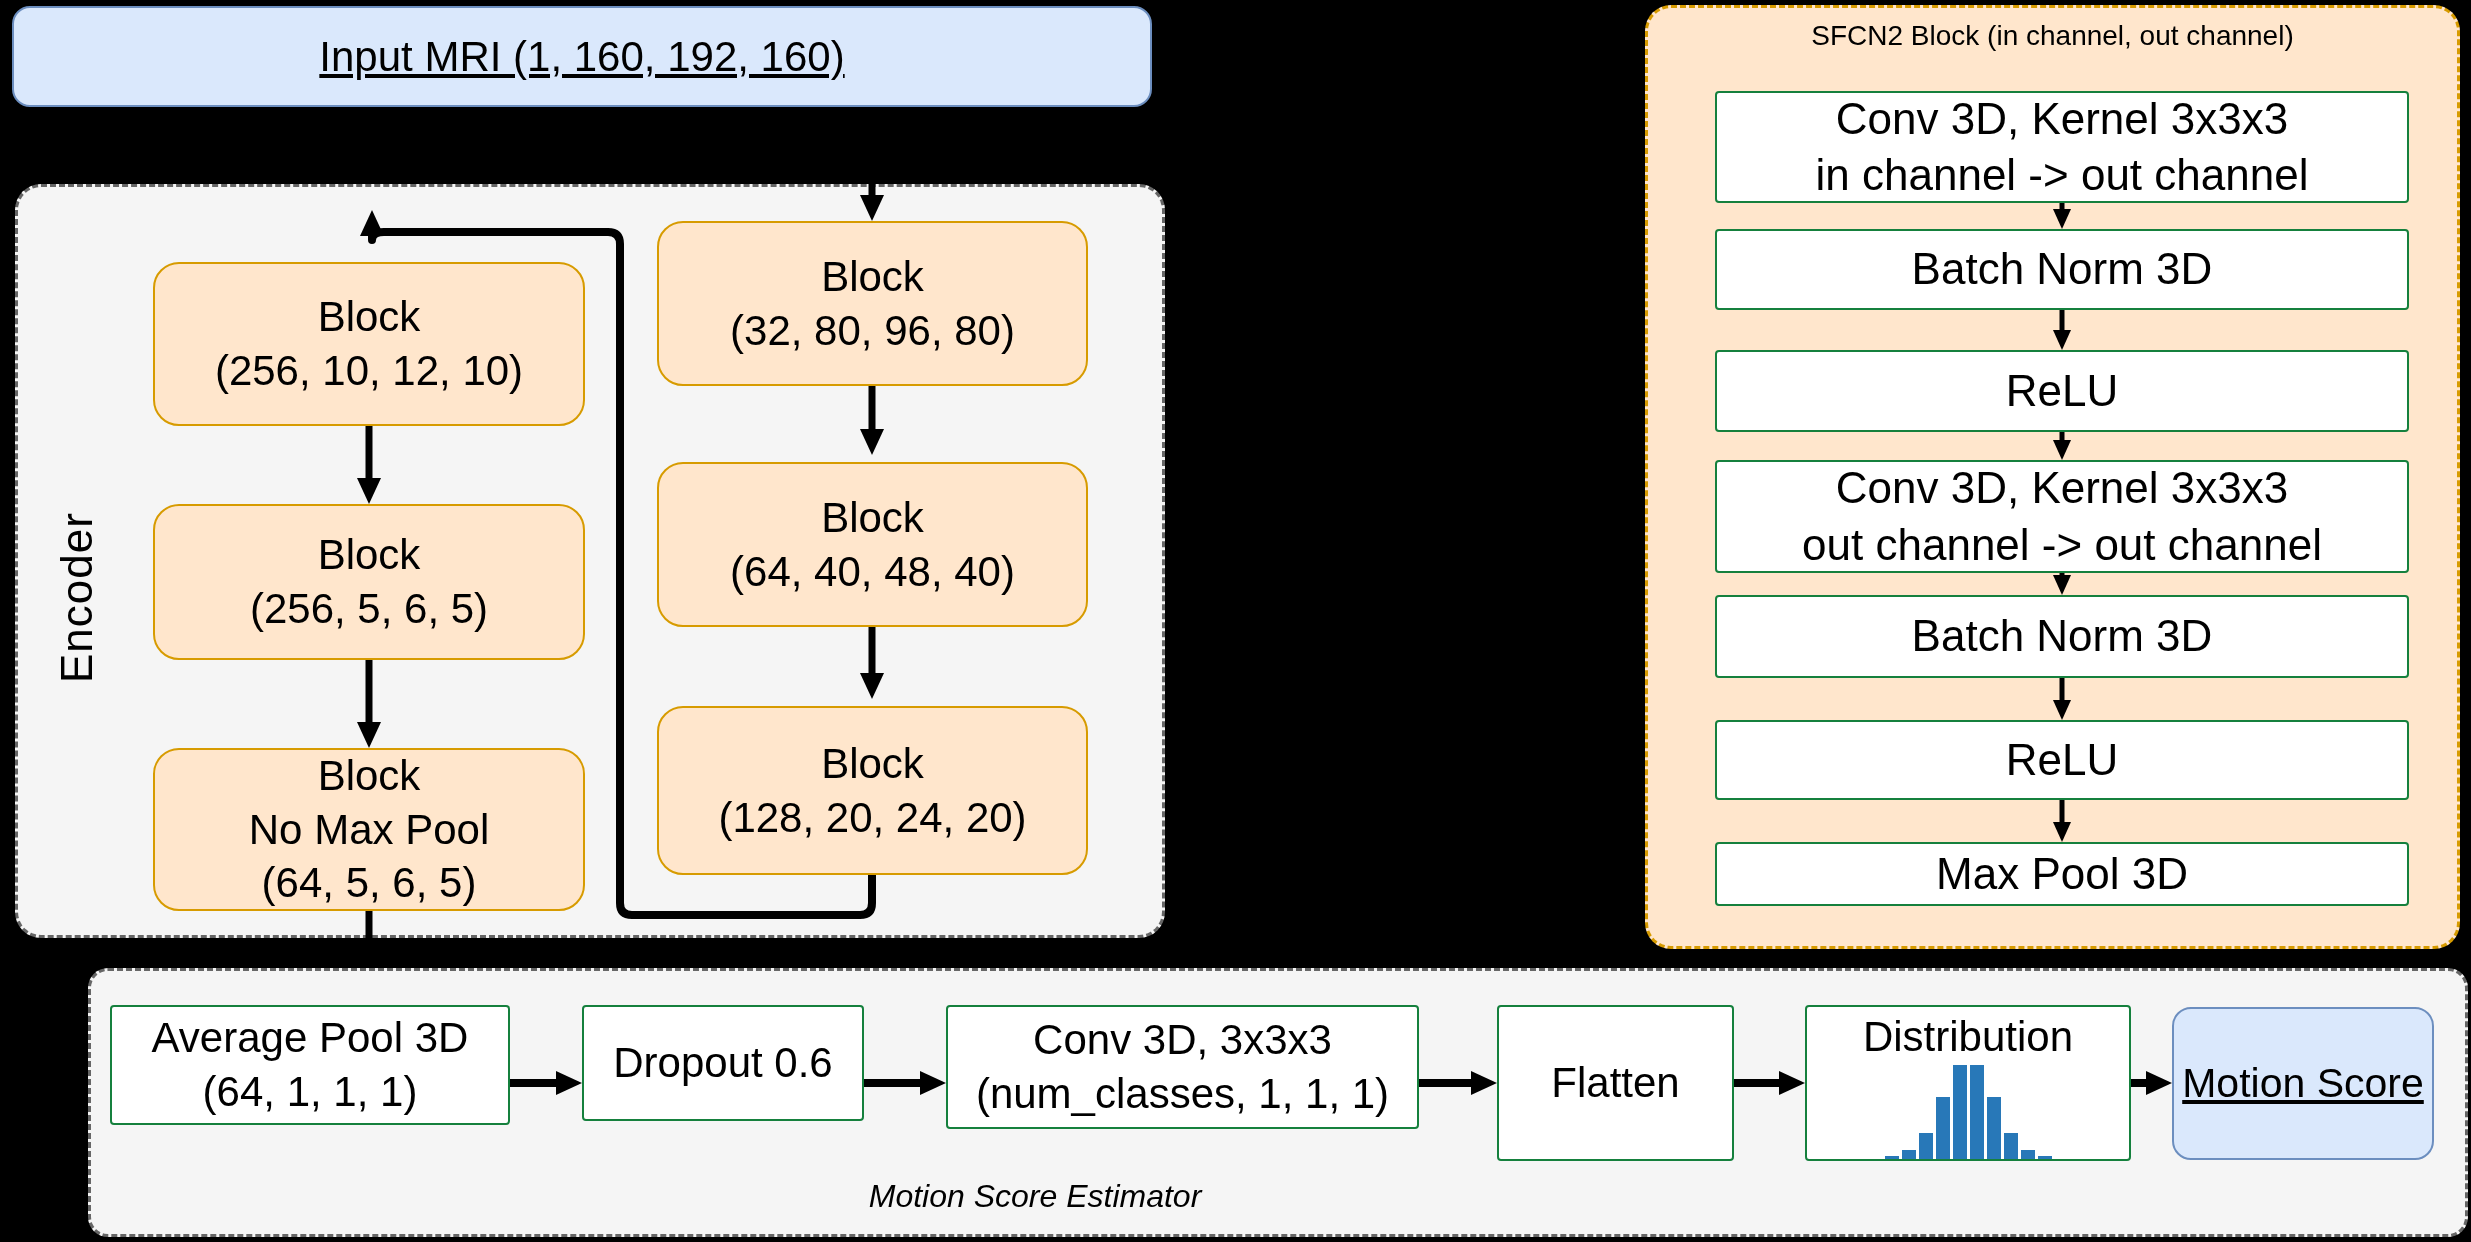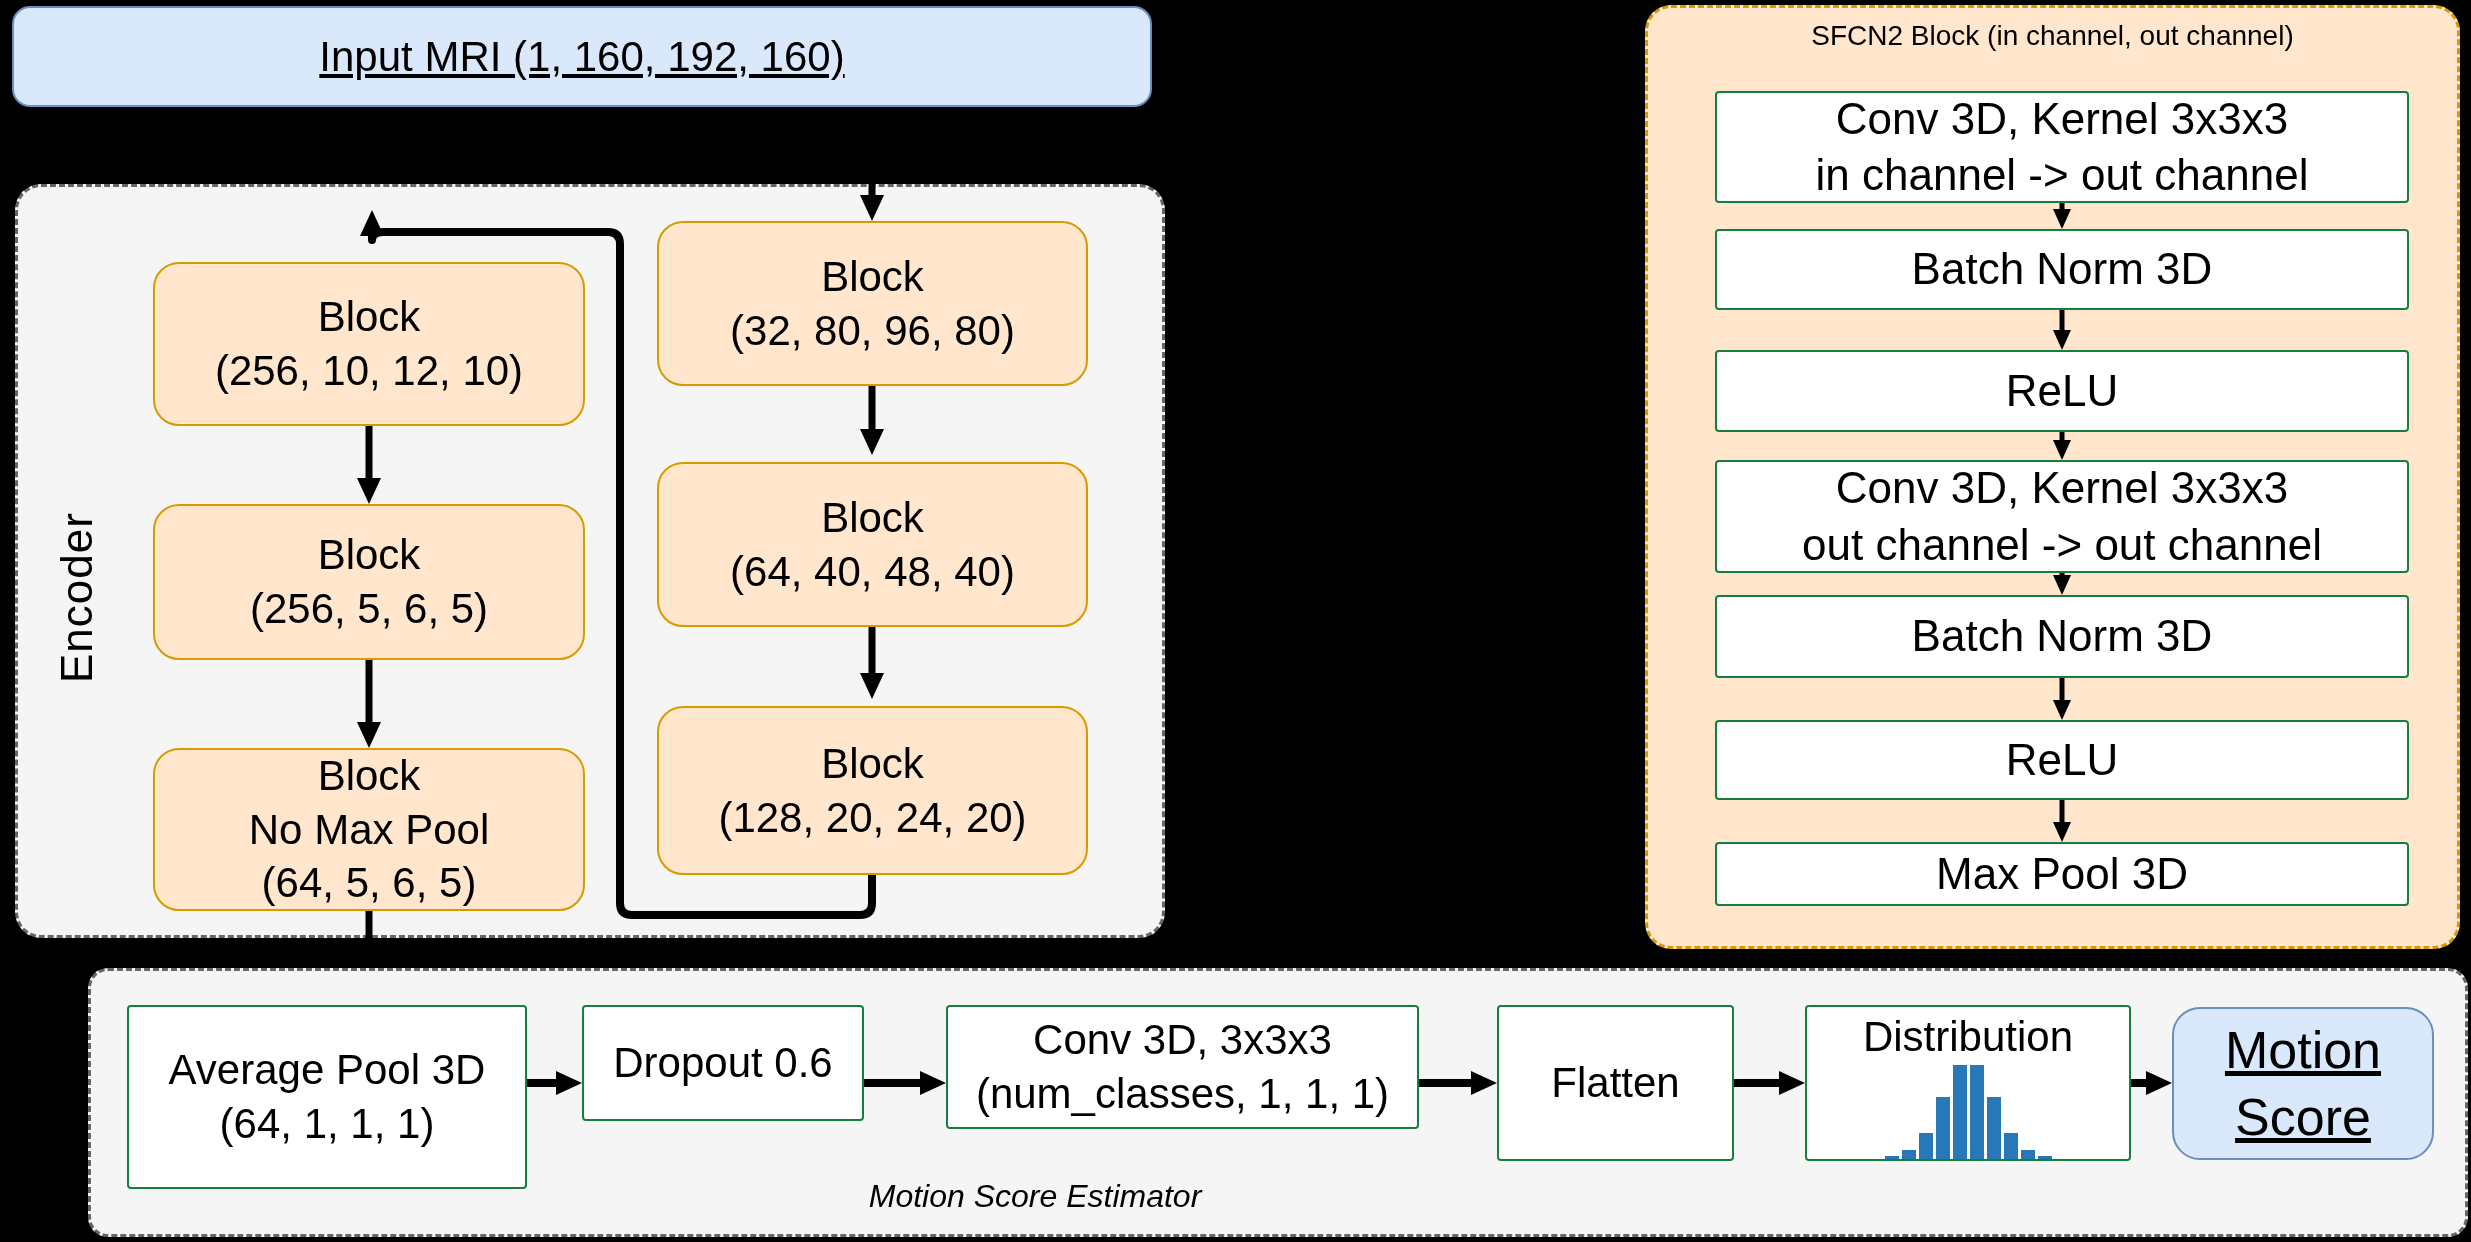--- a/index.html
+++ b/index.html
@@ -141,25 +141,25 @@
 <div class="node white-node" style="left:1715px;top:91px;width:694px;height:112px;font-size:44px;">Conv 3D, Kernel 3x3x3
 in channel -&gt; out channel</div>
 <div class="node white-node" style="left:1715px;top:229px;width:694px;height:81px;font-size:44px;">Batch Norm 3D</div>
 <div class="node white-node" style="left:1715px;top:350px;width:694px;height:82px;font-size:44px;">ReLU</div>
 <div class="node white-node" style="left:1715px;top:460px;width:694px;height:113px;font-size:44px;">Conv 3D, Kernel 3x3x3
 out channel -&gt; out channel</div>
 <div class="node white-node" style="left:1715px;top:595px;width:694px;height:83px;font-size:44px;">Batch Norm 3D</div>
 <div class="node white-node" style="left:1715px;top:720px;width:694px;height:80px;font-size:44px;">ReLU</div>
 <div class="node white-node" style="left:1715px;top:842px;width:694px;height:64px;font-size:44px;">Max Pool 3D</div>
 
-<div class="node white-node" style="left:127px;top:1005px;width:400px;height:184px;">Average Pool 3D
+<div class="node white-node" style="left:110px;top:1005px;width:400px;height:120px;">Average Pool 3D
 (64, 1, 1, 1)</div>
 <div class="node white-node" style="left:582px;top:1005px;width:282px;height:116px;">Dropout 0.6</div>
 <div class="node white-node" style="left:946px;top:1005px;width:473px;height:124px;">Conv 3D, 3x3x3
 (num_classes, 1, 1, 1)</div>
 <div class="node white-node" style="left:1497px;top:1005px;width:237px;height:156px;">Flatten</div>
 
 <div class="node white-node dist-node" style="left:1805px;top:1005px;width:326px;height:156px;">
   <div class="dist-label">Distribution</div>
   <div class="hist"><div class="bar" style="height: 3px; background: rgb(40, 120, 184);"></div><div class="bar" style="height: 9px; background: rgb(40, 120, 184);"></div><div class="bar" style="height: 26px; background: rgb(40, 120, 184);"></div><div class="bar" style="height: 62px; background: rgb(40, 120, 184);"></div><div class="bar" style="height: 94px; background: rgb(40, 120, 184);"></div><div class="bar" style="height: 94px; background: rgb(40, 120, 184);"></div><div class="bar" style="height: 62px; background: rgb(40, 120, 184);"></div><div class="bar" style="height: 26px; background: rgb(40, 120, 184);"></div><div class="bar" style="height: 9px; background: rgb(40, 120, 184);"></div><div class="bar" style="height: 3px; background: rgb(40, 120, 184);"></div></div>
 </div>
 
-<div class="node blue-node" style="left:2172px;top:1007px;width:262px;height:153px;border-radius:28px;font-size:52px;">Motion Score</div>
+<div class="node blue-node" style="left:2172px;top:1007px;width:262px;height:153px;border-radius:19px;font-size:41px;">Motion Score</div>
 
 </body></html>

